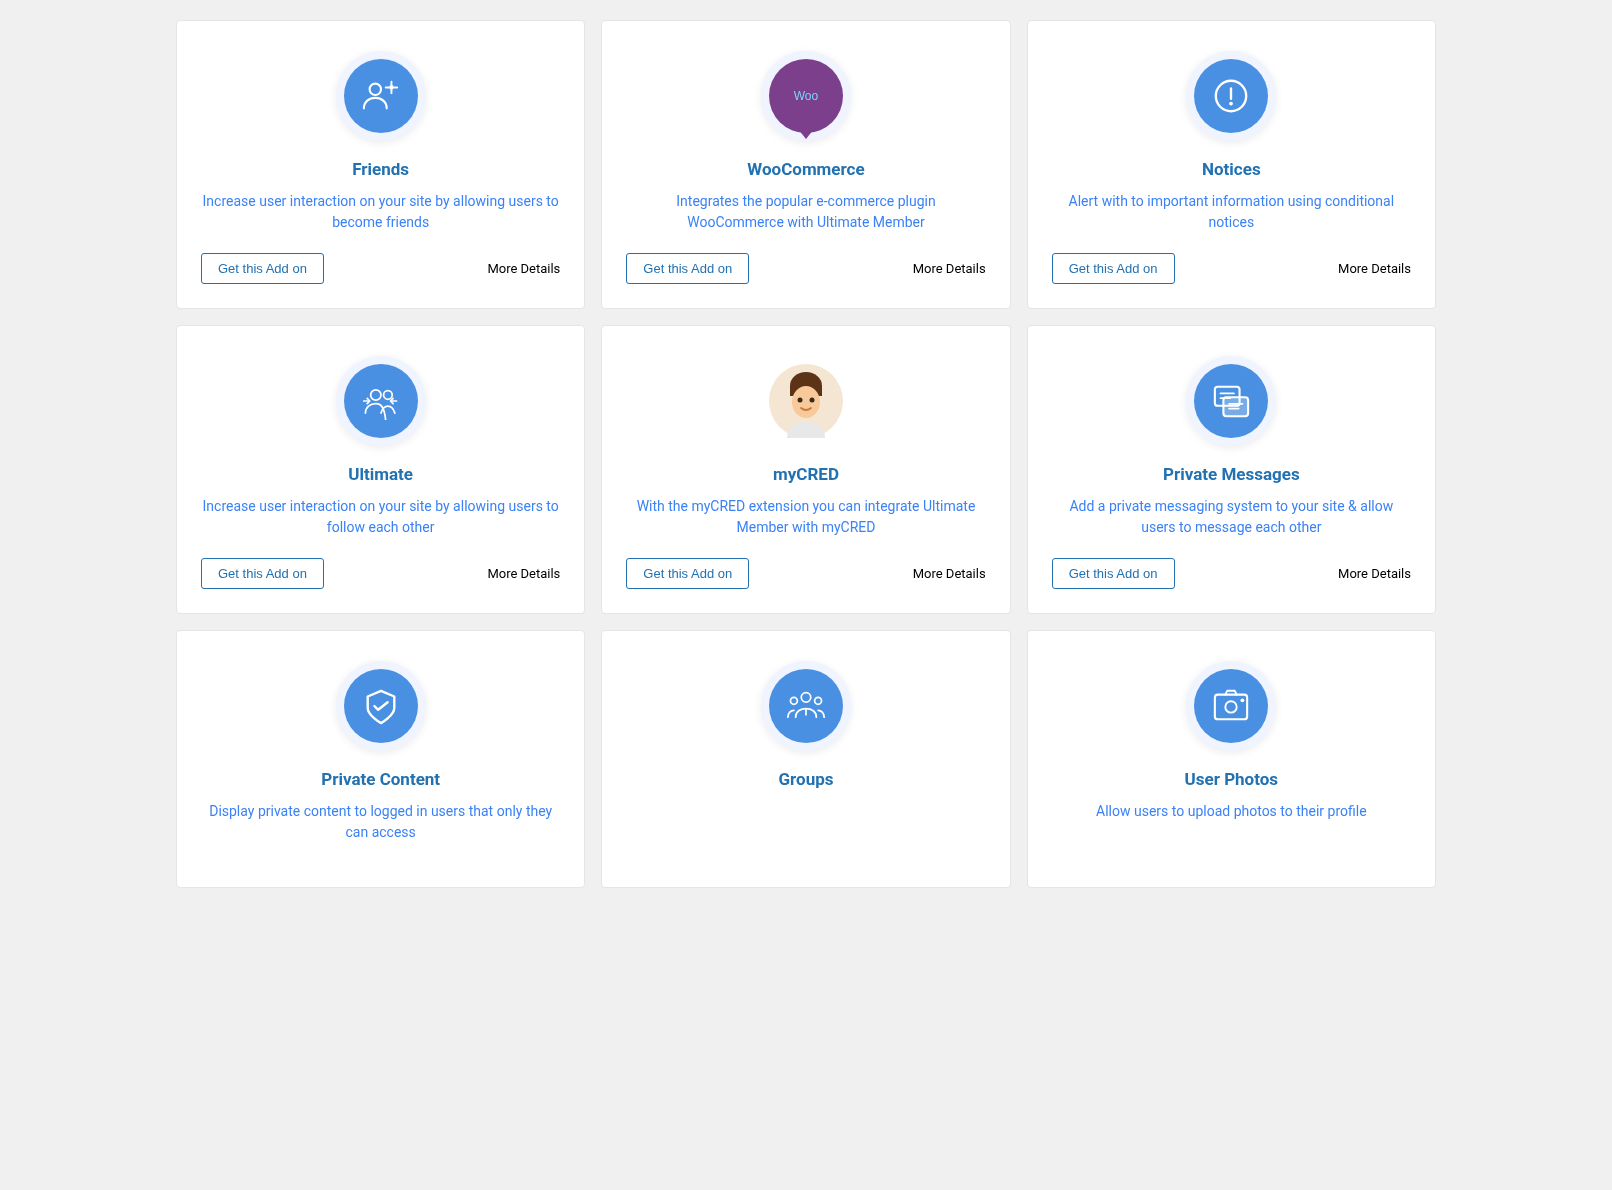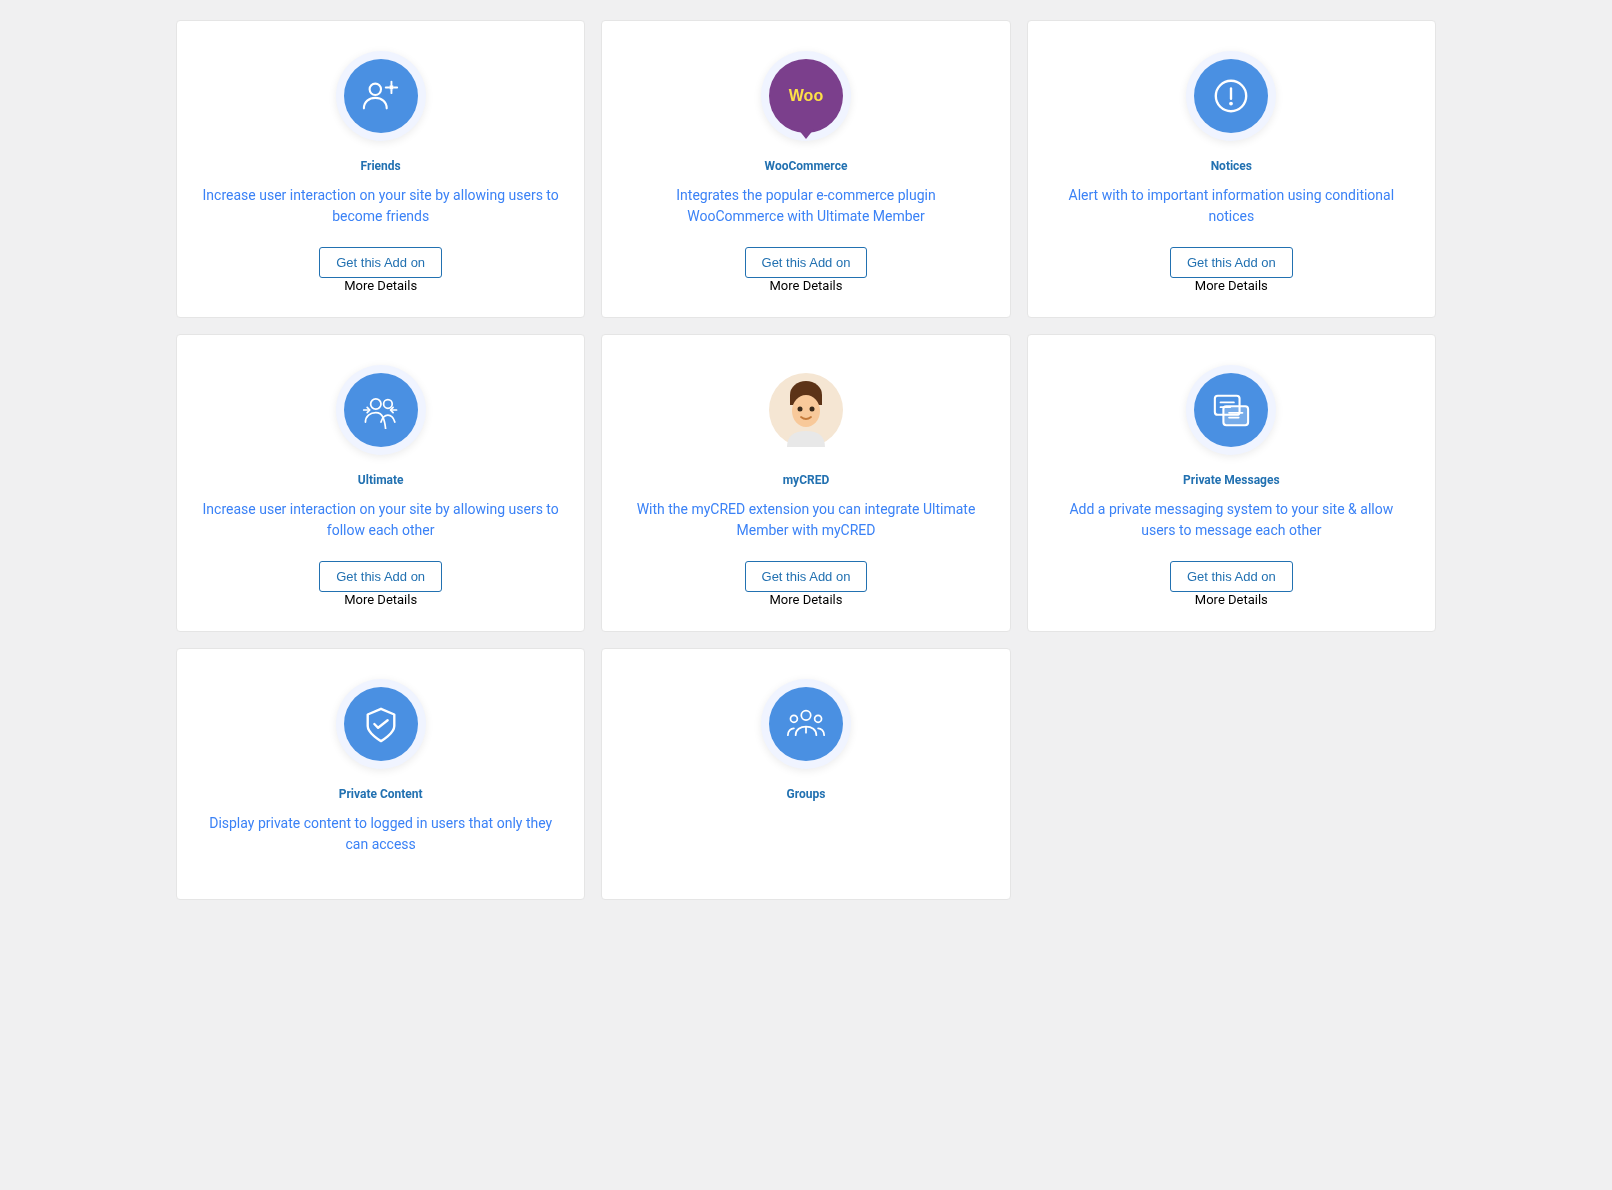--- a/index.html
+++ b/index.html
@@ -45,39 +45,38 @@
       display: flex;
       align-items: center;
       justify-content: center;
     }
     .icon-circle svg {
       fill: #fff;
       width: 38px;
       height: 38px;
     }
     .card-title {
-      font-size: 12px;
+      font-size: 17px;
       font-weight: 700;
       color: #2271b1;
       margin-bottom: 12px;
     }
     .card-desc {
       font-size: 14px;
       color: #3b82f6;
       line-height: 1.5;
       margin-bottom: 20px;
       flex: 1;
     }
     .card-actions {
       display: flex;
       align-items: center;
       justify-content: space-between;
       width: 100%;
       margin-top: auto;
-      flex-direction: column;
     }
     .btn-get {
       border: 1.5px solid #2271b1;
       background: #fff;
       color: #2271b1;
       padding: 7px 16px;
       border-radius: 3px;
       font-size: 13px;
       cursor: pointer;
       font-weight: 500;
@@ -132,21 +131,21 @@
     <div class="card-title">Friends</div>
     <div class="card-desc">Increase user interaction on your site by allowing users to become friends</div>
     <div class="card-actions">
       <button class="btn-get">Get this Add on</button>
       <a class="link-details">More Details</a>
     </div>
   </div>
     <div class="card">
     <div class="icon-wrapper">
       <div class="woo-badge">
-    <span style="color:#fde047;font-size:16px;font-weight:700;font-family:sans-serif;">Woo</span>
+    <span style="color:#7dd3fc;font-size:12px;font-weight:400;font-family:sans-serif;">Woo</span>
     <div class="woo-bubble"></div>
   </div>
     </div>
     <div class="card-title">WooCommerce</div>
     <div class="card-desc">Integrates the popular e-commerce plugin WooCommerce with Ultimate Member</div>
     <div class="card-actions">
       <button class="btn-get">Get this Add on</button>
       <a class="link-details">More Details</a>
     </div>
   </div>
@@ -257,13 +256,28 @@
       <path d="M1 33c0-5 3.5-8 7-8" fill="none" stroke="#fff" stroke-width="2" stroke-linecap="round"></path>
       <circle cx="36" cy="14" r="4" fill="none" stroke="#fff" stroke-width="2"></circle>
       <path d="M43 33c0-5-3.5-8-7-8" fill="none" stroke="#fff" stroke-width="2" stroke-linecap="round"></path>
       <line x1="22" y1="24" x2="22" y2="30" stroke="#fff" stroke-width="2" stroke-linecap="round"></line>
     </svg>
       </div>
     </div>
     <div class="card-title">Groups</div>
 
   </div>
+    <div class="card">
+    <div class="icon-wrapper">
+      <div class="icon-circle">
+        <svg viewBox="0 0 40 40" xmlns="http://www.w3.org/2000/svg">
+      <rect x="3" y="8" width="34" height="26" rx="3" fill="none" stroke="#fff" stroke-width="2.2"></rect>
+      <circle cx="20" cy="21" r="6" fill="none" stroke="#fff" stroke-width="2"></circle>
+      <path d="M14 8 L16 4 L24 4 L26 8" fill="none" stroke="#fff" stroke-width="2" stroke-linecap="round" stroke-linejoin="round"></path>
+      <circle cx="32" cy="14" r="2" fill="#fff"></circle>
+    </svg>
+      </div>
+    </div>
+    <div class="card-title">User Photos</div>
+    <div class="card-desc">Allow users to upload photos to their profile</div>
+
+  </div>
   </div>
 
 </body></html>

